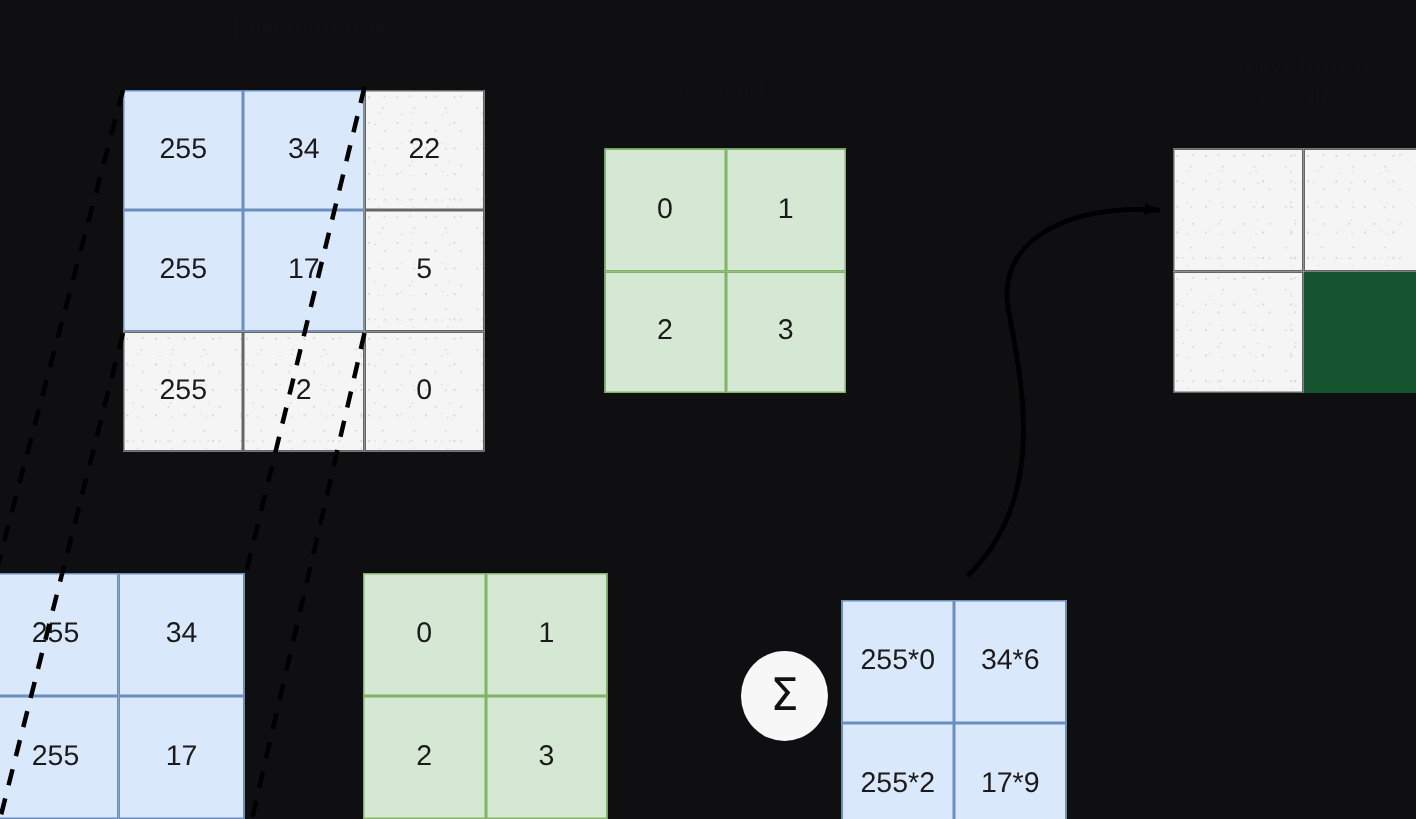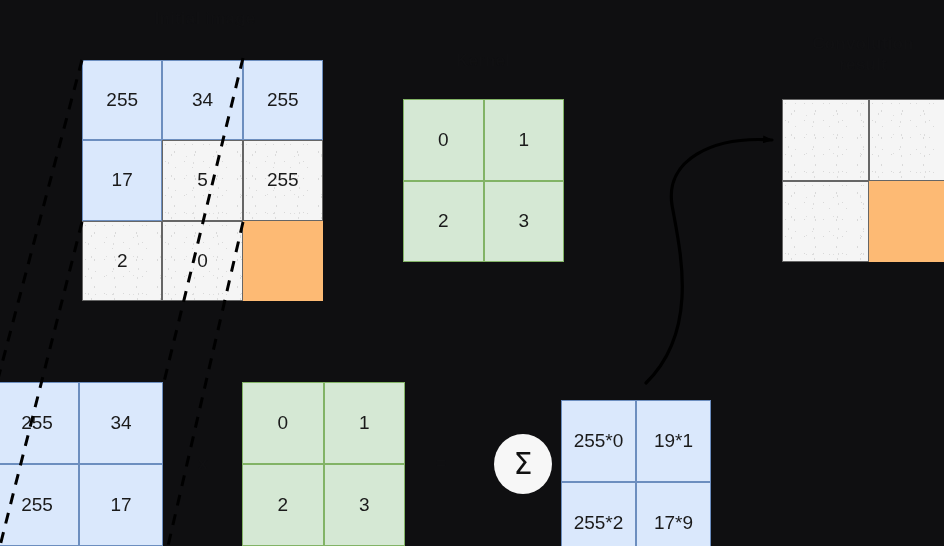--- a/index.html
+++ b/index.html
@@ -28,21 +28,21 @@
     letter-spacing: 0.2px;
     white-space: pre-line;
     user-select: none;
   }
 
   
   .matrix {
     position: absolute;
     display: grid;
     box-sizing: border-box;
-    background: #fdba74;
+    background: #14532d;
   }
   .cell {
     box-sizing: border-box;
     display: flex;
     align-items: center;
     justify-content: center;
     font-size: 19px;
     color: #1a1a1a;
     position: relative;
   }
@@ -107,20 +107,21 @@
 
   <div class="caption" style="left:383px; top:50px; width:200px;">Kernel</div>
 
   <div class="caption" style="left:782px; top:33px; width:162px;">Convolution
 result</div>
 
   <div class="matrix" style="left:82px; top:60px; width:241px; height:241px;
               grid-template-columns:repeat(3,1fr); grid-template-rows:repeat(3,1fr);">
     <div class="cell blue">255</div>
     <div class="cell blue">34</div>
+    <div class="cell plain">22</div>
     <div class="cell blue">255</div>
     <div class="cell blue">17</div>
     <div class="cell plain">5</div>
     <div class="cell plain">255</div>
     <div class="cell plain">2</div>
     <div class="cell plain">0</div>
   </div>
 
   <div class="matrix" style="left:403px; top:99px; width:161px; height:163px;
               grid-template-columns:repeat(2,1fr); grid-template-rows:repeat(2,1fr);">
@@ -155,21 +156,21 @@
     <div class="cell green">3</div>
   </div>
 
   <div class="op" style="left:436px; top:454px;">=</div>
 
   <div class="sigma-badge" style="left:494px; top:434px; width:58px; height:60px;">Σ</div>
 
   <div class="matrix" style="left:561px; top:400px; width:150px; height:164px;
               grid-template-columns:repeat(2,1fr); grid-template-rows:repeat(2,1fr);">
     <div class="cell blue">255*0</div>
-    <div class="cell blue">19*1</div>
+    <div class="cell blue">34*6</div>
     <div class="cell blue">255*2</div>
     <div class="cell blue">17*9</div>
   </div>
 
   <svg id="overlay" viewBox="0 0 944 546" xmlns="http://www.w3.org/2000/svg">
 
     <defs>
       <marker id="arrowhead" markerWidth="10" markerHeight="8" refX="9" refY="4" orient="auto" markerUnits="userSpaceOnUse">
         <path d="M0,0 L10,4 L0,8 Z" fill="#000000"></path>
       </marker>

